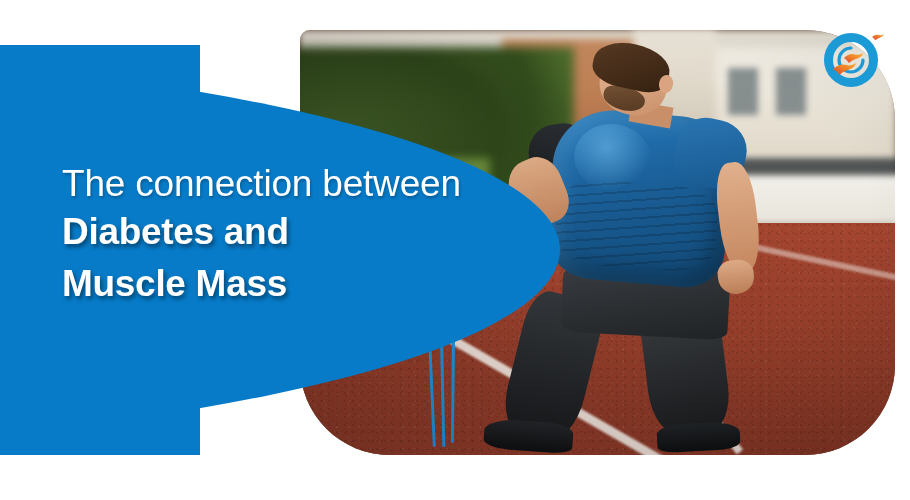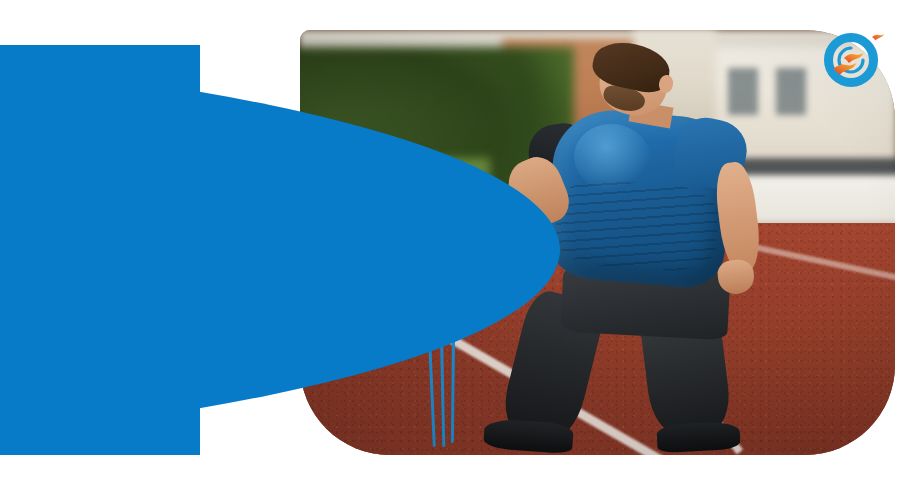--- a/index.html
+++ b/index.html
@@ -239,20 +239,25 @@
         <div class="band band3"></div>
       </div>
 
       <div class="photo-shade"></div>
     </div>
   </div>
 
   <div class="blue-fill"></div>
   <div class="blue-shape"></div>
 
+  <div class="headline">
+    <div class="hl-line1">The connection between</div>
+    <div class="hl-line2">Diabetes and</div>
+    <div class="hl-line3">Muscle Mass</div>
+  </div>
 
   <div class="logo">
     <svg width="70" height="62" viewBox="0 0 70 62" xmlns="http://www.w3.org/2000/svg">
       <defs>
         <linearGradient id="bg1" x1="0" y1="1" x2="1" y2="0">
           <stop offset="0%" stop-color="#E2462F"></stop>
           <stop offset="55%" stop-color="#F0882A"></stop>
           <stop offset="100%" stop-color="#F9B233"></stop>
         </linearGradient>
         <linearGradient id="bg2" x1="0" y1="1" x2="1" y2="0">

